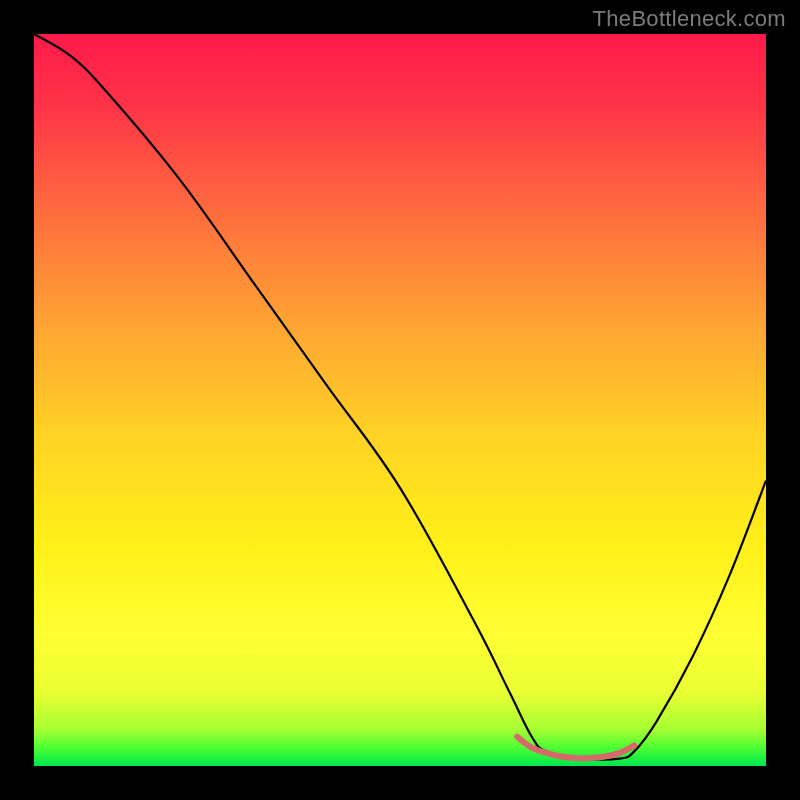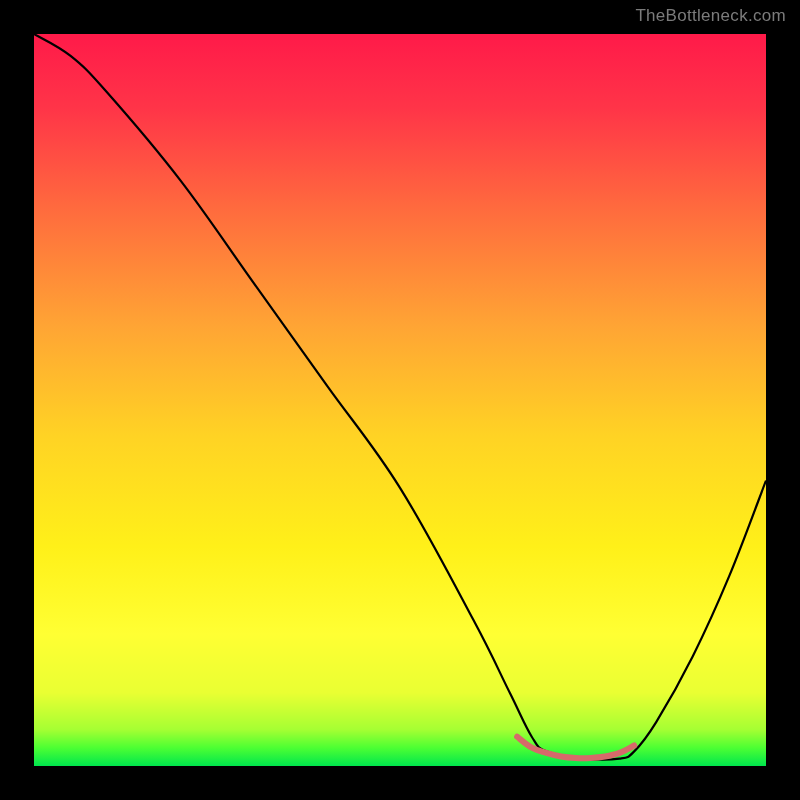--- a/index.html
+++ b/index.html
@@ -25,21 +25,21 @@
     top: 0;
     width: 732px;
     height: 732px;
     overflow: hidden;
   }
   .watermark {
     position: absolute;
     top: 6px;
     right: 14px;
     color: #7b7b7b;
-    font-size: 17px;
+    font-size: 22px;
     font-weight: 500;
     letter-spacing: 0.3px;
     z-index: 5;
   }
   svg {
     display: block;
   }
 </style>
 </head>
 <body>

